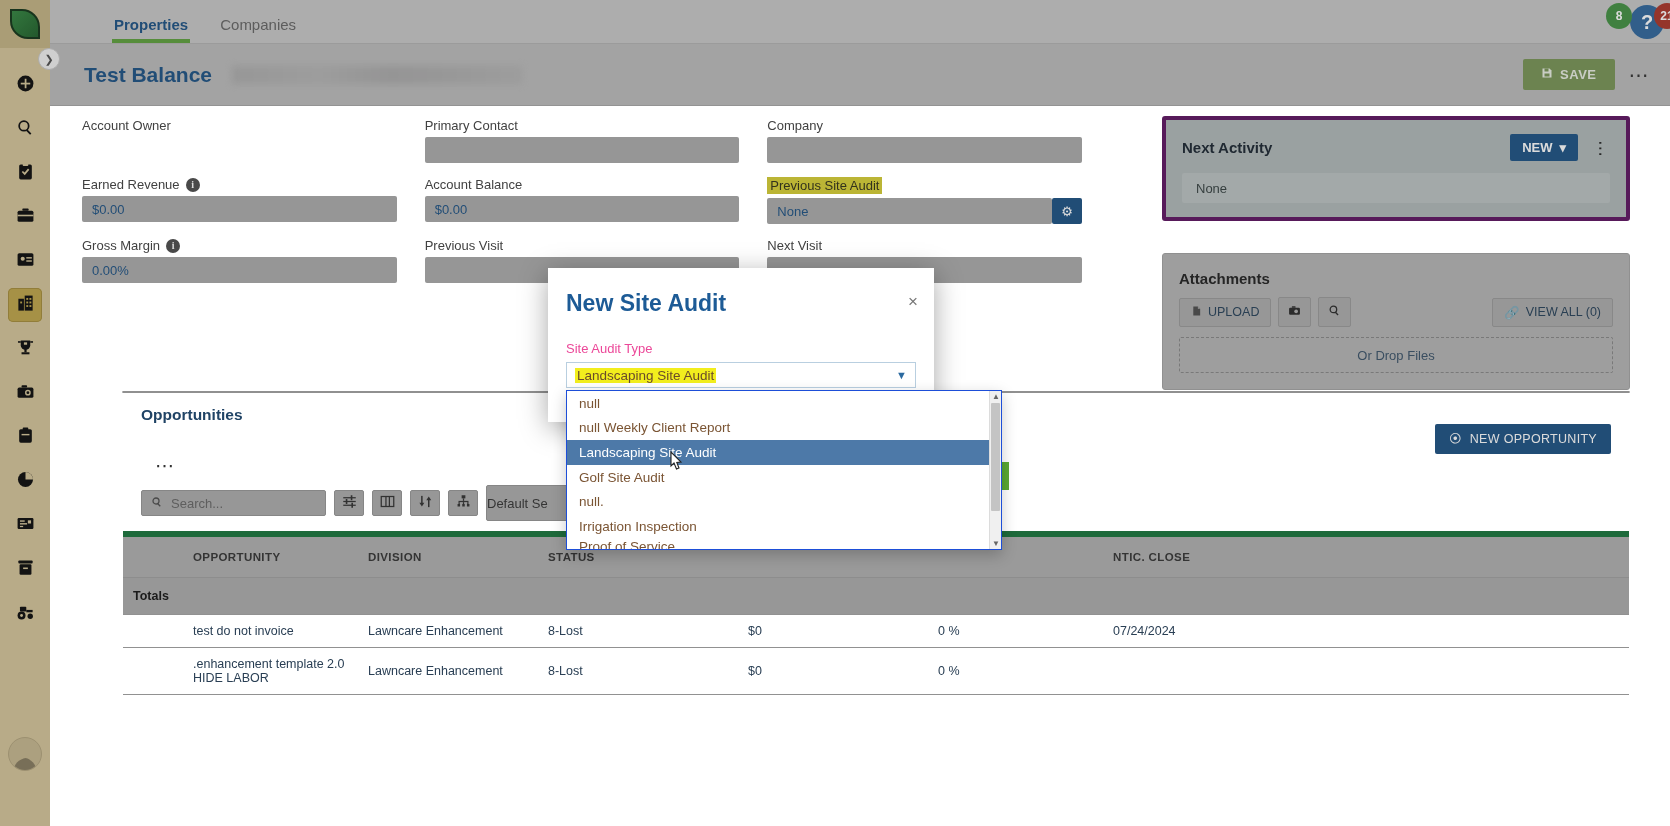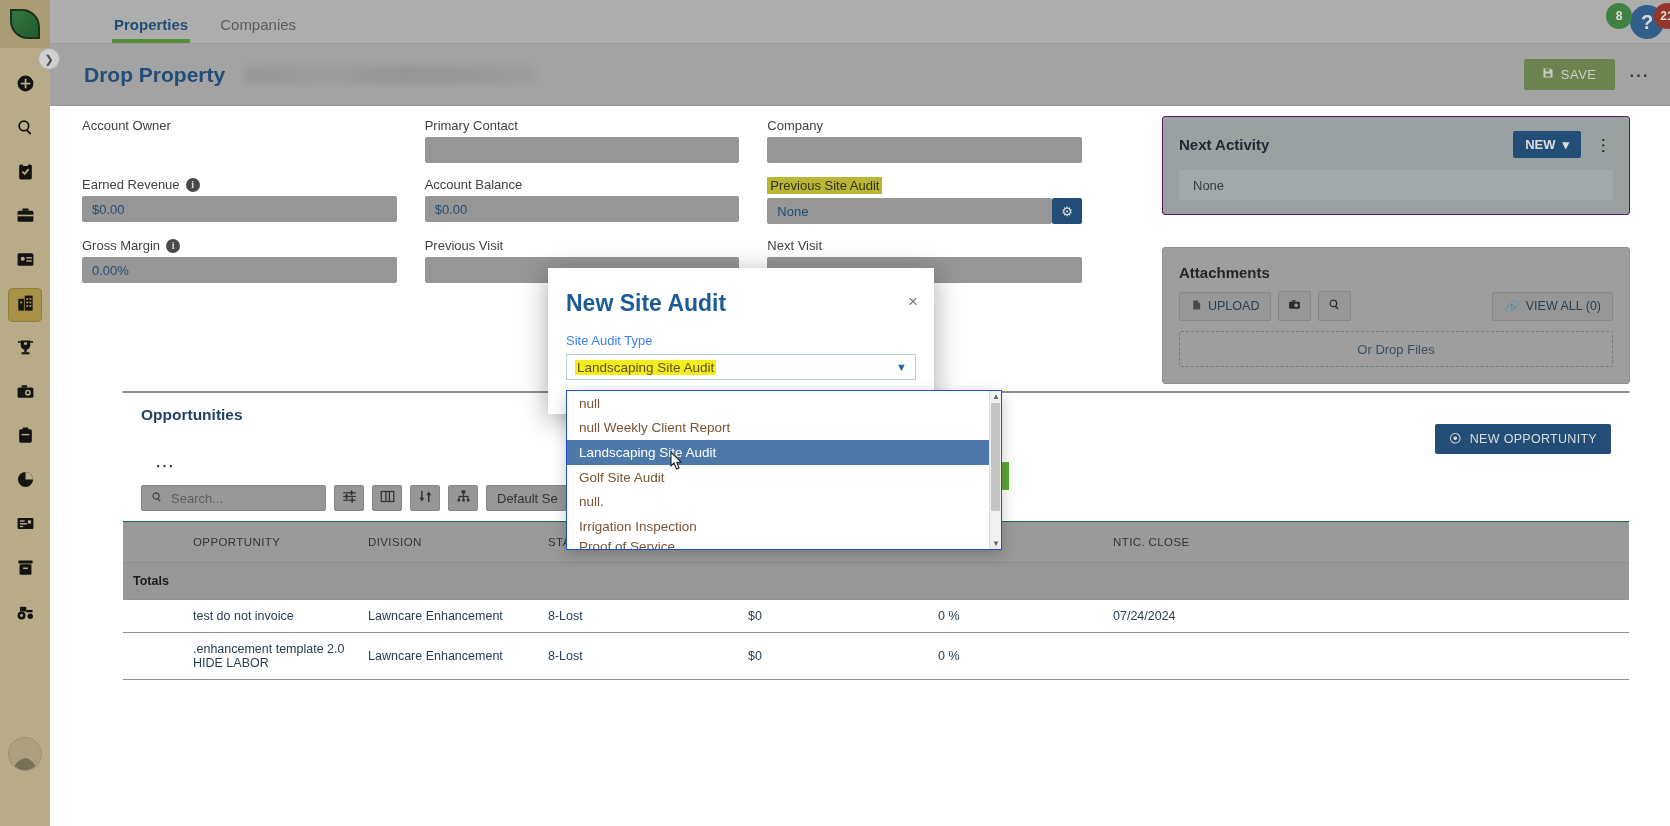--- a/index.html
+++ b/index.html
@@ -95,21 +95,21 @@
     display: flex; align-items: center; padding: 0 20px 0 34px;
   }
   .page-title { font-size: 21px; font-weight: bold; color: #1d5b96; }
   .addr-blur {
     margin-left: 20px; width: 290px; height: 18px;
     background: linear-gradient(90deg,#b0b0b0 0%, #b6b6b6 30%, #adadad 55%, #b6b6b6 100%);
     filter: blur(3px); border-radius: 2px;
   }
   .hdr-actions { margin-left: auto; display: flex; align-items: center; gap: 14px; }
   .save-btn {
-    background: #7a9a52; color: #e9efe2; font-size: 13px; font-weight: normal;
+    background: #7a9a52; color: #e9efe2; font-size: 13px; font-weight: bold;
     padding: 8px 18px; border: none; border-radius: 2px; letter-spacing: .5px;
     display: flex; align-items: flex-end; gap: 7px; cursor: pointer;
   }
   .kebab { color: #3a3a3a; font-size: 20px; letter-spacing: 1.5px; cursor: pointer; }
 
   
   .body-area {
     position: absolute; left: 50px; top: 106px; right: 0; bottom: 0;
     background: #b8b8b8;
   }
@@ -137,21 +137,21 @@
   .fld-with-btn .fld-box { flex: 1; }
   .sq-btn {
     width: 30px; height: 26px; background: #1d5b96; color: #fff;
     display: flex; align-items: center; justify-content: center; font-size: 13px;
     border-radius: 2px; cursor: pointer;
   }
 
   
   .right-col { position: absolute; right: 40px; top: 10px; width: 468px; }
   .panel-next {
-    background: #b2bcbc; border-radius: 3px; padding: 14px 16px; border: 1px solid #701a75;
+    background: #b2bcbc; border-radius: 3px; padding: 14px 16px; border: 4px solid #701a75;
   }
   .panel-head { display: flex; align-items: center; }
   .panel-title { font-size: 15px; font-weight: bold; color: #23303d; }
   .new-btn {
     margin-left: auto; background: #1d5b96; color: #fff; font-size: 13px; font-weight: bold;
     padding: 6px 12px; border-radius: 2px; display: flex; align-items: center; gap: 7px; cursor: pointer;
   }
   .panel-head .kebab-v { margin-left: 12px; color: #2e2e2e; font-size: 17px; writing-mode: vertical-rl; letter-spacing: -1px;}
   .none-box {
     margin-top: 12px; background: #bcc5c5; border-radius: 2px; height: 30px;
@@ -189,56 +189,56 @@
     border-radius: 2px; display: flex; align-items: center; gap: 8px; padding: 0 9px;
     font-size: 13px; color: #6d6d6d;
   }
   .tbtn {
     width: 30px; height: 26px; background: #b0b0b0; border: 1px solid #9c9c9c;
     border-radius: 2px; display: flex; align-items: center; justify-content: center;
     cursor: pointer;
   }
   .tbtn svg { width: 15px; height: 15px; fill: #3a3a3a; }
   .selbox {
-    height: 26px; background: #b0b0b0; border: 1px solid #9c9c9c; border-radius: 2px;
-    padding: 0 10px; display: flex; align-items: center; font-size: 13px; color: #3d3d3d;
+    height: 36px; background: #b0b0b0; border: 1px solid #9c9c9c; border-radius: 2px;
+    padding: 0 0; display: flex; align-items: center; font-size: 13px; color: #3d3d3d;
     min-width: 120px;
   }
   .newopp-btn {
     margin-left: auto; background: #1d5b96; color: #fff; font-size: 12.5px;
     padding: 8px 14px; border-radius: 2px; display: flex; align-items: center; gap: 8px;
     letter-spacing: .3px; cursor: pointer;
   }
   .opp-head .kebab2 { margin-left: 14px; color: #3a3a3a; font-size: 19px; letter-spacing: 1.5px; }
 
   table.grid { width: 100%; border-collapse: collapse; }
   table.grid th {
-    text-align: left; font-size: 11.5px; font-weight: normal; color: #3d3d3d;
+    text-align: left; font-size: 11.5px; font-weight: bold; color: #3d3d3d;
     letter-spacing: .4px; padding: 14px 10px; background: #b3b3b3;
-    border-top: 1px solid #15803d; border-bottom: 1px solid #a4a4a4;
+    border-top: 6px solid #15803d; border-bottom: 1px solid #a4a4a4;
   }
   table.grid td {
     font-size: 12.5px; color: #2c4a68; padding: 9px 10px;
     border-bottom: 1px solid #a9a9a9;
   }
   tr.totals td { background: #b0b0b0; font-weight: bold; color: #1f1f1f; font-size: 12.5px; padding: 11px 10px;}
   .hide-labor { color: #2c4a68; }
 
   
   .modal {
     position: absolute; left: 548px; top: 268px; width: 386px;
     background: #ffffff; box-shadow: 0 6px 26px rgba(0,0,0,.35);
     z-index: 50;
   }
   .modal-body { padding: 22px 18px 34px 18px; position: relative; }
   .modal-title { font-size: 23px; font-weight: bold; color: #1d5b96; }
   .modal-close {
     position: absolute; right: 16px; top: 24px; font-size: 17px; color: #777; cursor: pointer;
   }
-  .modal-label { margin-top: 16px; font-size: 13px; color: #3b82f6; }
+  .modal-label { margin-top: 24px; font-size: 13px; color: #ec4899; }
   .select-field {
     margin-top: 6px; height: 26px; border: 1px solid #b9cfe0; background: #fff;
     display: flex; align-items: center; padding: 0 8px; cursor: pointer;
   }
   .select-value {
     font-size: 13.5px; color: #6a4b2a; background: #f2ee1d; padding: 0 2px;
   }
   .caret { margin-left: auto; color: #2b6aa0; font-size: 11px; }
 
   .dd-list {
@@ -438,21 +438,21 @@
       <div class="topright">
         <div class="help-circle">
           <span>?</span>
           <div class="badge green">8</div>
           <div class="badge red">21</div>
         </div>
       </div>
     </div>
 
     <div class="page-header">
-      <div class="page-title">Drop Property</div>
+      <div class="page-title">Test Balance</div>
       <div class="addr-blur"></div>
       <div class="hdr-actions">
         <div class="save-btn">
           <span>
             <svg width="12" height="12" viewBox="0 0 24 24" fill="#e9efe2">
                 <path d="M3 3h14l4 4v14H3z"></path>
                 <rect x="7" y="3" width="8" height="6" fill="#7a9a52"></rect>
                 <rect x="7" y="13" width="10" height="6" fill="#7a9a52"></rect>
               </svg>
           </span>

